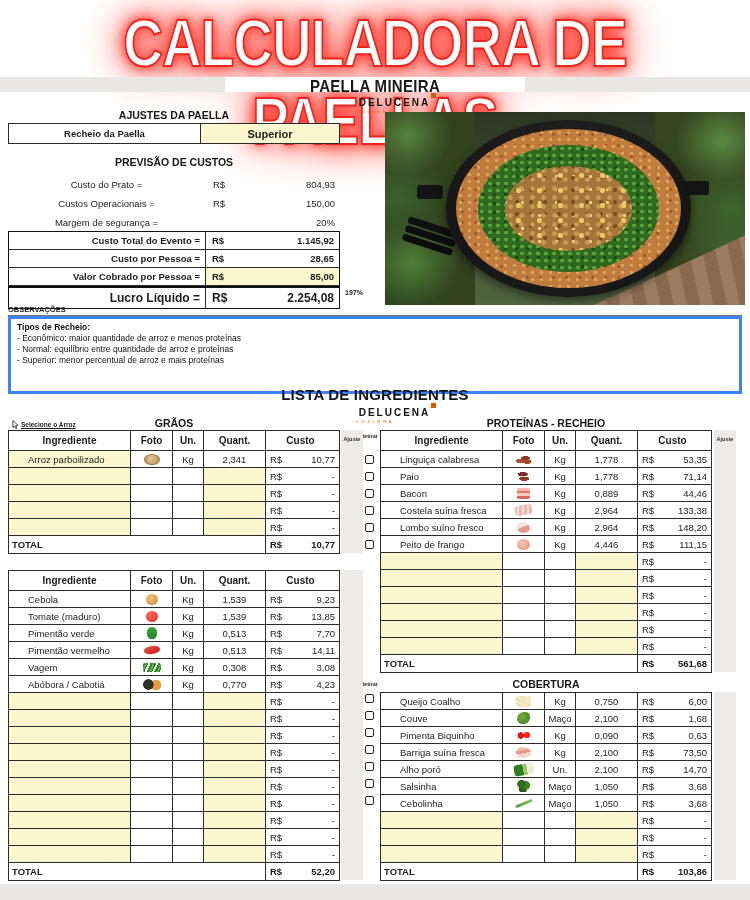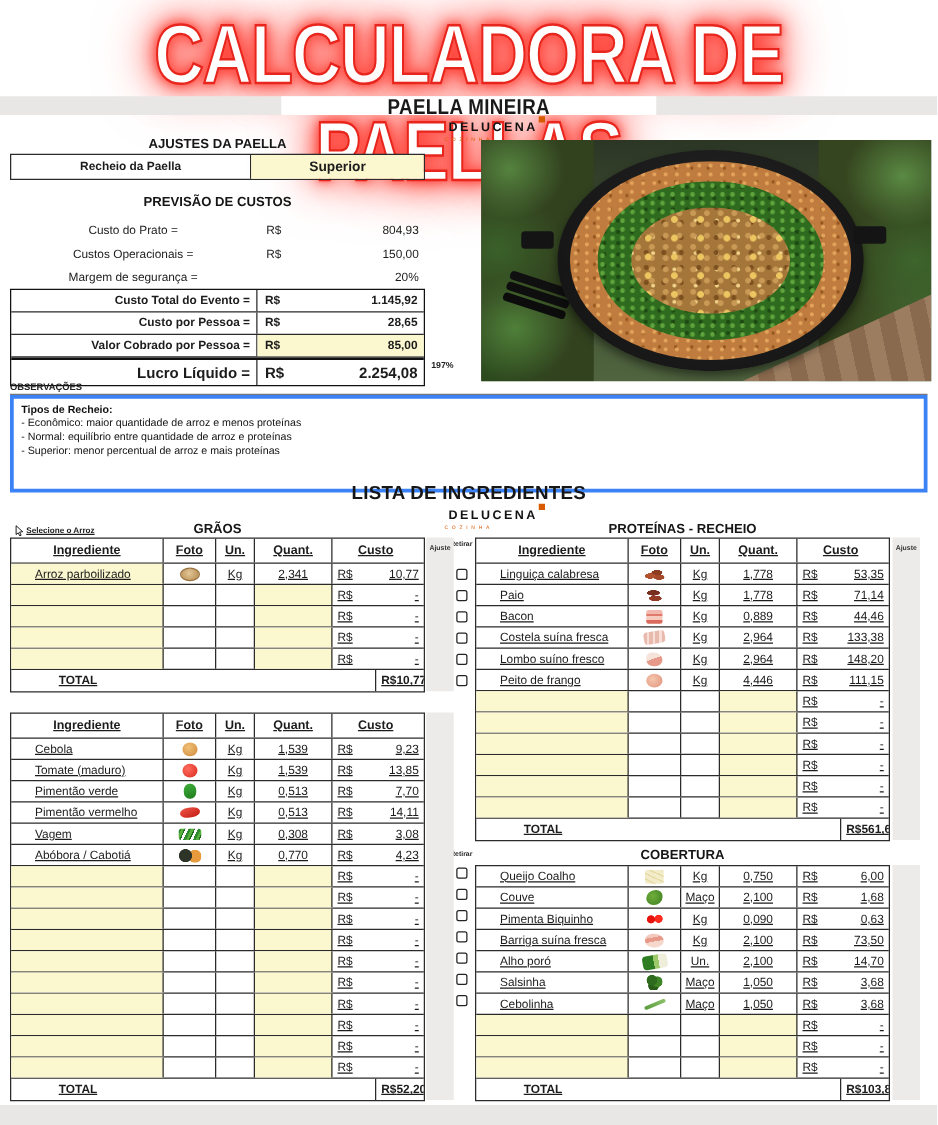--- a/index.html
+++ b/index.html
@@ -106,22 +106,22 @@
 
   
   #lista-title{position:absolute; top:386px; left:0; width:750px; text-align:center; font-size:15px;
     font-weight:800; letter-spacing:.2px; color:#161616;}
 
   
   .tbl-title{position:absolute; font-size:10.5px; font-weight:700; text-align:center; color:#161616;}
   .sel-label{position:absolute; left:12px; top:420px; font-size:6.5px; font-weight:700; text-decoration:underline;
     display:flex; align-items:center; gap:2px;}
   .tbl{position:absolute; width:332px; border:1.5px solid var(--line); background:#fff;}
-  .trow{display:flex; height:17px; border-bottom:1px solid var(--line);text-decoration:underline;}
-  .trow:last-child{border-bottom:none;margin-left:35px;}
+  .trow{display:flex; height:17px; border-bottom:1px solid var(--line);}
+  .trow:last-child{border-bottom:none;}
   .trow.head{height:20px; font-weight:700;}
   .cell{border-right:1px solid var(--line); display:flex; align-items:center; font-size:9.5px; overflow:hidden;}
   .cell:last-child{border-right:none;}
   .c-ing{width:122px; padding-left:19px;}
   .c-foto{width:42px; justify-content:center;}
   .c-un{width:31px; justify-content:center;}
   .c-quant{width:62px; justify-content:center;}
   .c-custo{flex:1; padding:0 4px;}
   .c-custo .cur{flex:0 0 auto;}
   .c-custo .num{flex:1; text-align:right;}

